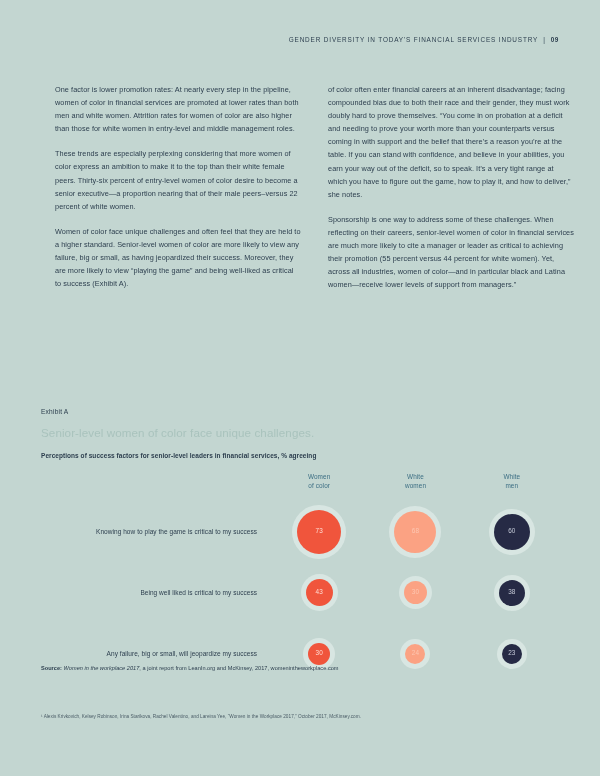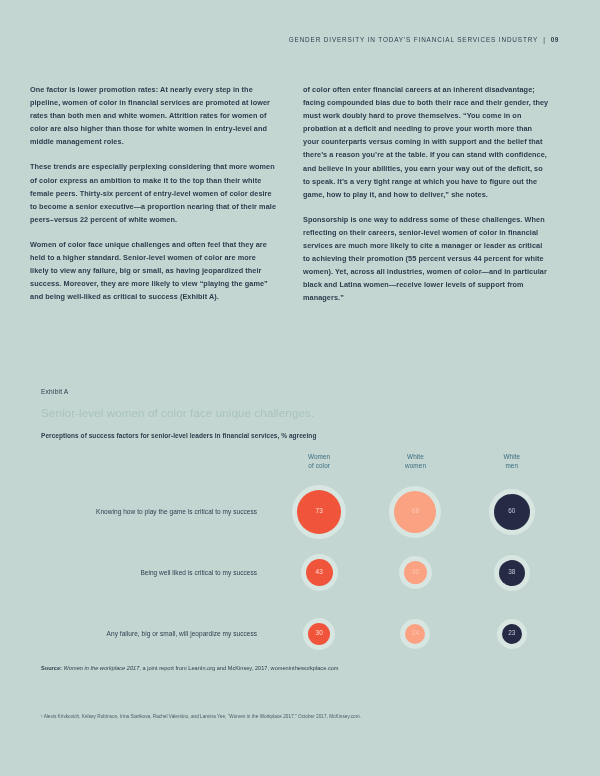--- a/index.html
+++ b/index.html
@@ -36,41 +36,40 @@
     gap: 5px;
   }
   .running-head .rh-title { font-weight: 400; }
   .running-head .rh-sep { color: #2c3e4e; }
   .running-head .rh-page { font-weight: 700; letter-spacing: 0.6px; }
 
   
   .columns {
     position: absolute;
     top: 83px;
-    left: 30px;
+    left: 55px;
     width: 519px;
     display: flex;
     gap: 27px;
-    font-weight: bold;
   }
   .col { width: 246px; }
   .col p {
     margin: 0 0 12px 0;
     font-size: 7.3px;
     line-height: 13.1px;
     color: #2c3e4e;
     text-align: left;
     letter-spacing: 0.07px;
   }
   .col p:last-child { margin-bottom: 0; }
 
   
   .exhibit {
     position: absolute;
-    top: 388px;
+    top: 408px;
     left: 41px;
     width: 519px;
   }
   .exhibit-label {
     font-size: 6.6px;
     color: #2c3e4e;
     letter-spacing: 0.2px;
     margin-bottom: 11px;
   }
   .exhibit-title {

